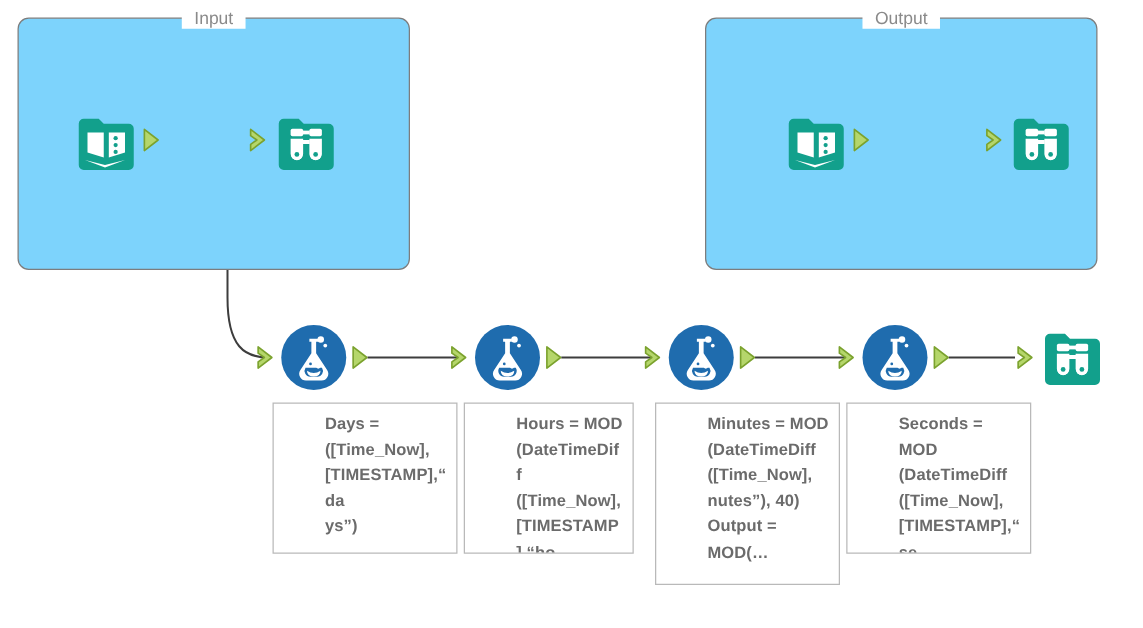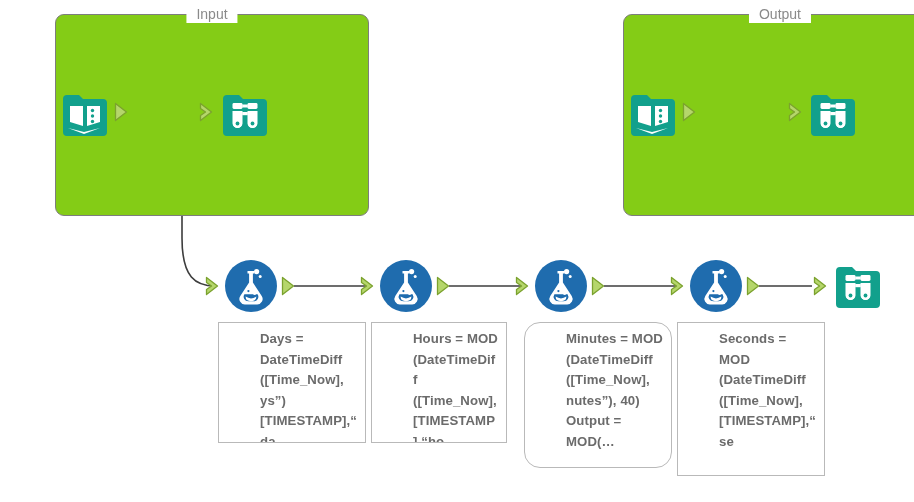--- a/index.html
+++ b/index.html
@@ -14,23 +14,22 @@
     background: #ffffff;
     font-family: "Liberation Sans", sans-serif;
     overflow: hidden;
   }
 
   
   .container-box {
     position: absolute;
     border: 1.5px solid #7d7d7d;
     border-radius: 9px;
-    background: #84cc16;
+    background: #7dd3fc;
     box-sizing: border-box;
-    margin-left: 41px;
   }
   .container-title {
     position: absolute;
     top: -10px;
     left: 50%;
     transform: translateX(-50%);
     background: #ffffff;
     padding: 0 10px;
     font-size: 14px;
     color: #8a8a8a;
@@ -94,21 +93,21 @@
         <path d="M 449 286 L 526 286"></path>
         <path d="M 604 286 L 681 286"></path>
         <path d="M 759 286 L 812 286"></path>
       </g>
   </svg>
 
   <div id="containers">
       <div class="container-box" style="left: 14px; top: 14px; width: 314px; height: 202px; border-color: rgb(125, 125, 125);">
         <div class="container-title" style="color: rgb(138, 138, 138);">Input</div>
       </div>
-      <div class="container-box" style="left: 582px; top: 14px; width: 314px; height: 202px; border-color: rgb(125, 125, 125);">
+      <div class="container-box" style="left: 564px; top: 14px; width: 314px; height: 202px; border-color: rgb(125, 125, 125);">
         <div class="container-title" style="color: rgb(138, 138, 138);">Output</div>
       </div>
     </div>
 
   <div id="anchors">
       <div class="anchor" style="left: 114px; top: 102px;">
         <svg viewBox="0 0 14 20" xmlns="http://www.w3.org/2000/svg">
           <path d="M1.5 1.5 L12.5 10 L1.5 18.5 Z" fill="#b5d66b" stroke="#7ba22e" stroke-width="1.3" stroke-linejoin="round"></path>
         </svg>
       </div>
@@ -276,40 +275,39 @@
             <circle cx="20.5" cy="37.5" r="4.6" fill="#ffffff"></circle>
             <circle cx="35.5" cy="37.5" r="4.6" fill="#ffffff"></circle>
             <circle cx="20.5" cy="37.5" r="1.9" fill="#12a08c"></circle>
             <circle cx="35.5" cy="37.5" r="1.9" fill="#12a08c"></circle>
           </svg></span></div>
     </div>
 
   <div id="notes">
       <div class="note" style="left: 218px; top: 322px; width: 148px; height: 121px; border-color: rgb(185, 185, 185); color: rgb(107, 107, 107);">
         <div>Days =</div>
-        <div>DateTimeDiff</div>
         <div>([Time_Now],</div>
+        <div>[TIMESTAMP],“da</div>
         <div>ys”)</div>
-        <div>[TIMESTAMP],“da</div>
       </div>
       <div class="note" style="left: 371px; top: 322px; width: 136px; height: 121px; border-color: rgb(185, 185, 185); color: rgb(107, 107, 107);">
         <div>Hours = MOD</div>
         <div>(DateTimeDiff</div>
         <div>([Time_Now],</div>
         <div>[TIMESTAMP],“ho</div>
         <div>urs”), 42)</div>
       </div>
-      <div class="note" style="left: 524px; top: 322px; width: 148px; height: 146px; border-color: rgb(185, 185, 185); color: rgb(107, 107, 107); border-radius: 16px;">
+      <div class="note" style="left: 524px; top: 322px; width: 148px; height: 146px; border-color: rgb(185, 185, 185); color: rgb(107, 107, 107);">
         <div>Minutes = MOD</div>
         <div>(DateTimeDiff</div>
         <div>([Time_Now],</div>
         <div>nutes”), 40)</div>
         <div>Output = MOD(…</div>
       </div>
-      <div class="note" style="left: 677px; top: 322px; width: 148px; height: 154px; border-color: rgb(185, 185, 185); color: rgb(107, 107, 107);">
+      <div class="note" style="left: 677px; top: 322px; width: 148px; height: 121px; border-color: rgb(185, 185, 185); color: rgb(107, 107, 107);">
         <div>Seconds = MOD</div>
         <div>(DateTimeDiff</div>
         <div>([Time_Now],</div>
         <div>[TIMESTAMP],“se</div>
       </div>
     </div>
 
 </div>
 
 </body></html>

